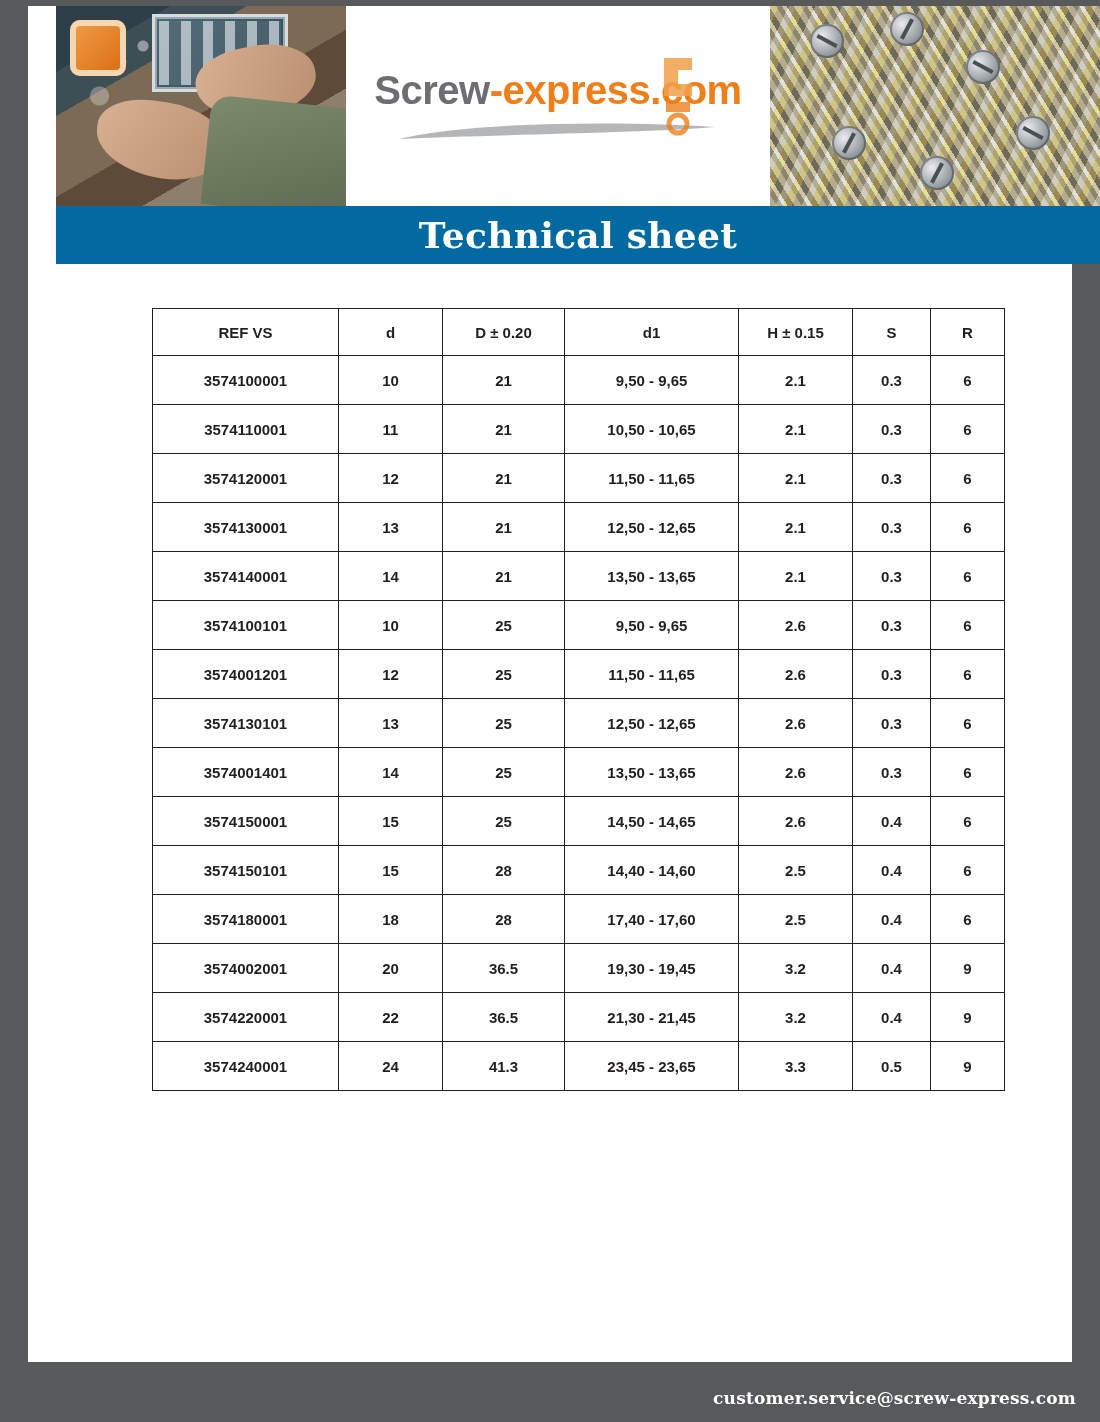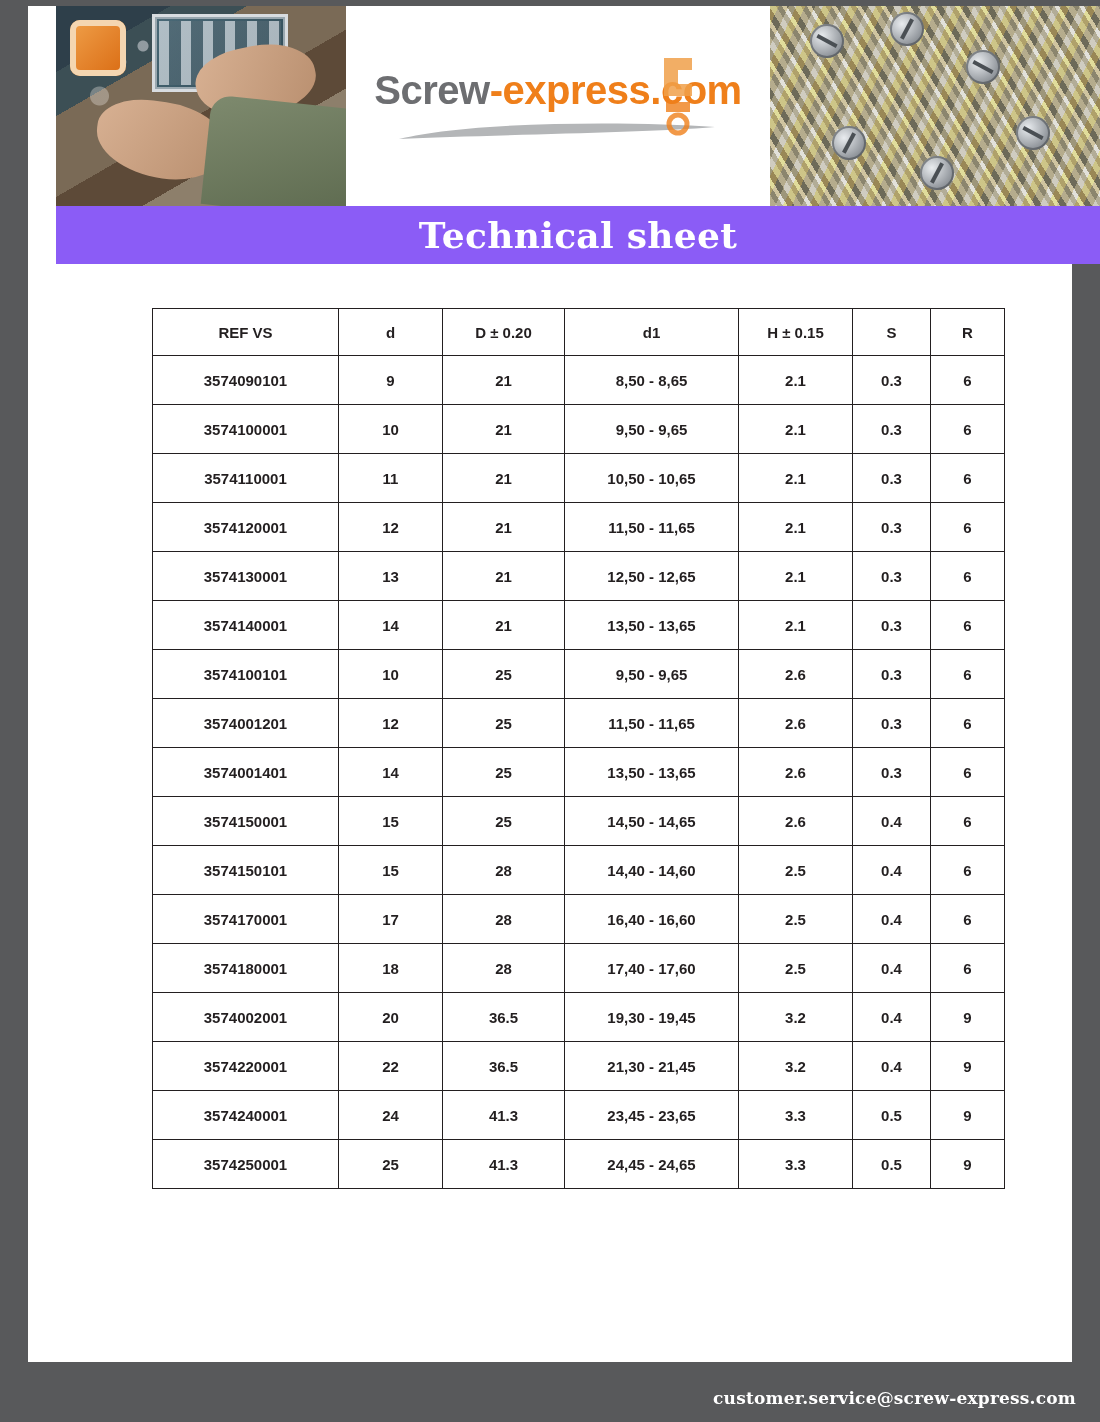--- a/index.html
+++ b/index.html
@@ -180,21 +180,21 @@
     height: 90px;
   }
 
   
   .titlebar {
     position: absolute;
     left: 28px;
     top: 206px;
     width: 1044px;
     height: 58px;
-    background: #8b5cf6;
+    background: #0369a1;
     display: flex;
     align-items: center;
     justify-content: center;
   }
   .titlebar h1 {
     margin: 0;
     color: #ffffff;
     font-family: "DejaVu Serif", serif;
     font-weight: bold;
     font-size: 36px;
@@ -294,29 +294,20 @@
           <th>d</th>
           <th>D ± 0.20</th>
           <th>d1</th>
           <th>H  ± 0.15</th>
           <th>S</th>
           <th>R</th>
         </tr>
       </thead>
       <tbody>
           <tr>
-            <td>3574090101</td>
-            <td>9</td>
-            <td>21</td>
-            <td>8,50 - 8,65</td>
-            <td>2.1</td>
-            <td>0.3</td>
-            <td>6</td>
-          </tr>
-          <tr>
             <td>3574100001</td>
             <td>10</td>
             <td>21</td>
             <td>9,50 - 9,65</td>
             <td>2.1</td>
             <td>0.3</td>
             <td>6</td>
           </tr>
           <tr>
             <td>3574110001</td>
@@ -361,20 +352,29 @@
             <td>9,50 - 9,65</td>
             <td>2.6</td>
             <td>0.3</td>
             <td>6</td>
           </tr>
           <tr>
             <td>3574001201</td>
             <td>12</td>
             <td>25</td>
             <td>11,50 - 11,65</td>
+            <td>2.6</td>
+            <td>0.3</td>
+            <td>6</td>
+          </tr>
+          <tr>
+            <td>3574130101</td>
+            <td>13</td>
+            <td>25</td>
+            <td>12,50 - 12,65</td>
             <td>2.6</td>
             <td>0.3</td>
             <td>6</td>
           </tr>
           <tr>
             <td>3574001401</td>
             <td>14</td>
             <td>25</td>
             <td>13,50 - 13,65</td>
             <td>2.6</td>
@@ -388,29 +388,20 @@
             <td>14,50 - 14,65</td>
             <td>2.6</td>
             <td>0.4</td>
             <td>6</td>
           </tr>
           <tr>
             <td>3574150101</td>
             <td>15</td>
             <td>28</td>
             <td>14,40 - 14,60</td>
-            <td>2.5</td>
-            <td>0.4</td>
-            <td>6</td>
-          </tr>
-          <tr>
-            <td>3574170001</td>
-            <td>17</td>
-            <td>28</td>
-            <td>16,40 - 16,60</td>
             <td>2.5</td>
             <td>0.4</td>
             <td>6</td>
           </tr>
           <tr>
             <td>3574180001</td>
             <td>18</td>
             <td>28</td>
             <td>17,40 - 17,60</td>
             <td>2.5</td>
@@ -437,29 +428,20 @@
           </tr>
           <tr>
             <td>3574240001</td>
             <td>24</td>
             <td>41.3</td>
             <td>23,45 - 23,65</td>
             <td>3.3</td>
             <td>0.5</td>
             <td>9</td>
           </tr>
-          <tr>
-            <td>3574250001</td>
-            <td>25</td>
-            <td>41.3</td>
-            <td>24,45 - 24,65</td>
-            <td>3.3</td>
-            <td>0.5</td>
-            <td>9</td>
-          </tr>
         </tbody>
     </table>
   </div>
 
   <div class="frame-top"></div>
   <div class="frame-bottom">
     <div class="footer-email">customer.service@screw-express.com</div>
   </div>
 </div>
 

